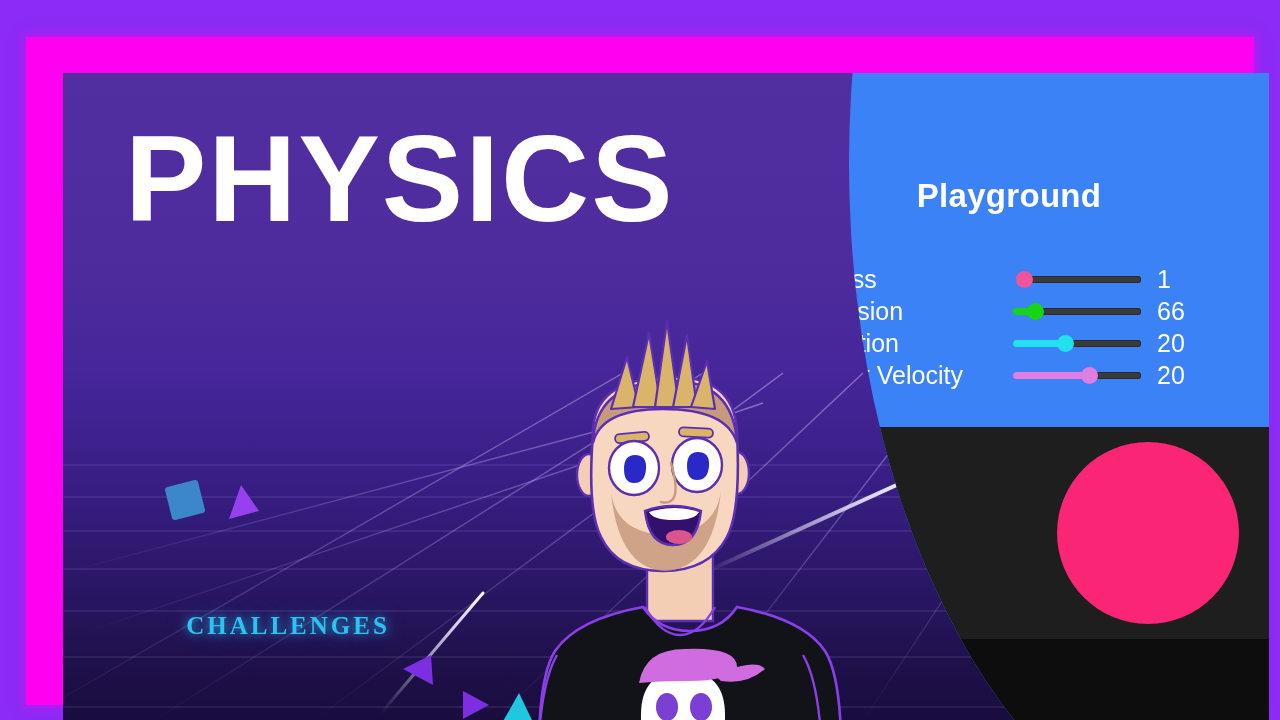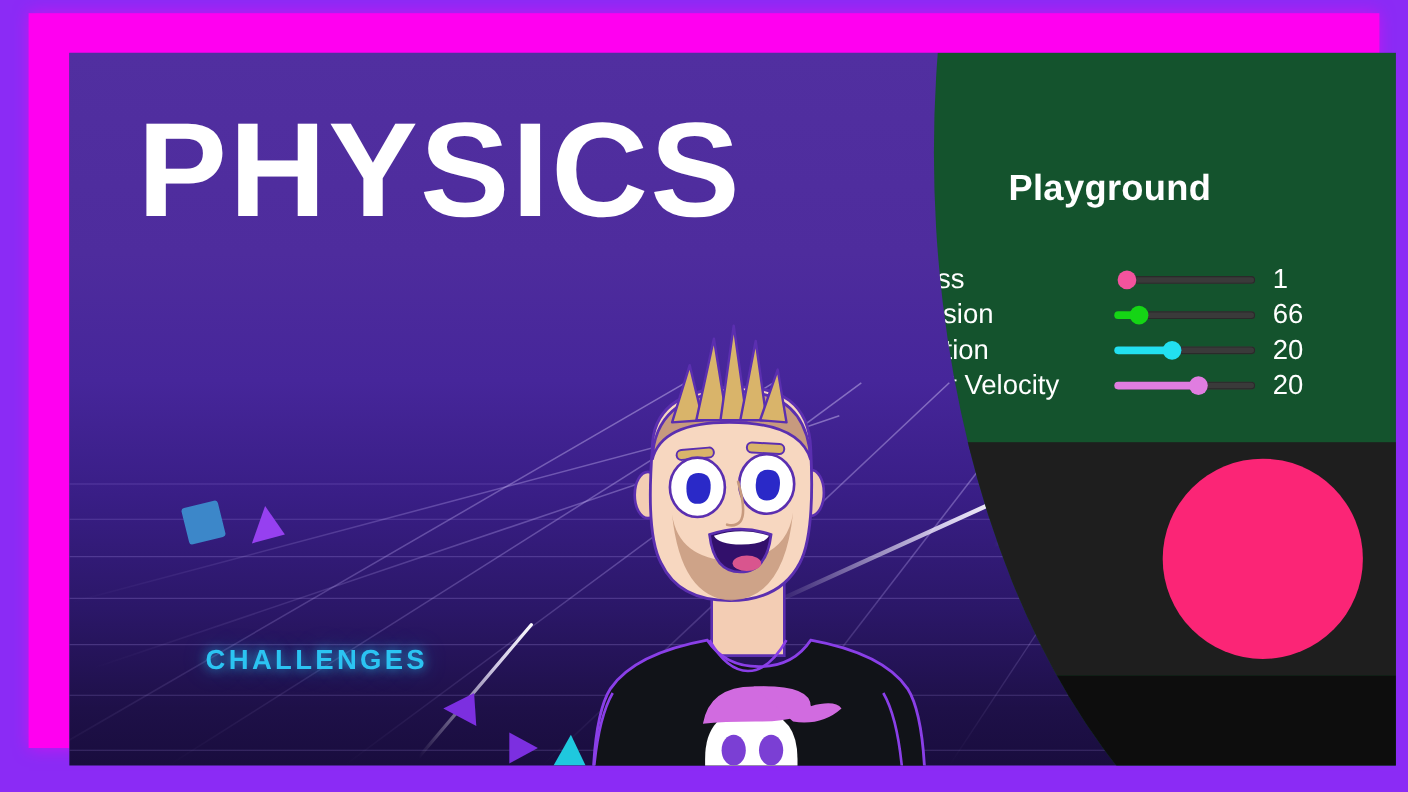--- a/index.html
+++ b/index.html
@@ -16,21 +16,21 @@
     position: relative;
     width: 1280px;
     height: 720px;
     background: #8B2BF5;
   }
 
   
   #neon-frame {
     position: absolute;
     left: 26px;
-    top: 12px;
+    top: 37px;
     width: 1228px;
     height: 668px;
     background: #FF00F0;
     box-shadow: 0 0 14px rgba(255,0,240,.55);
   }
 
   #inner {
     position: absolute;
     left: 37px;
     top: 36px;
@@ -81,21 +81,21 @@
     font-family: "Liberation Sans", sans-serif;
     font-weight: 700;
     font-size: 50px;
     letter-spacing: 7px;
     color: #FF26C8;
     text-shadow: 0 0 14px rgba(255,38,200,.75), 0 0 28px rgba(255,38,200,.45);
     line-height: 1;
   }
   #logo-challenges {
     margin-top: 2px;
-    font-family: Liberation Sans, sans-serif;
+    font-family: Liberation Serif, serif;
     font-weight: 700;
     font-size: 25px;
     letter-spacing: 3px;
     color: #2BC4F2;
     text-shadow: 0 0 10px rgba(43,196,242,.75), 0 0 22px rgba(43,196,242,.4);
     line-height: 1;
   }
 
   
   #avatar {
@@ -110,21 +110,21 @@
   #panel-wrap {
     position: absolute;
     right: 0; top: 0;
     width: 520px;
     height: 648px;
   }
 
   #controls-panel {
     position: absolute;
     inset: 0;
-    background: #14532d;
+    background: #3b82f6;
     -webkit-clip-path: ellipse(420px 700px at 100% 14%);
     clip-path: ellipse(420px 700px at 100% 14%);
   }
 
   #panel-edge {
     position: absolute;
     inset: 0;
     background: #6433C6;
     -webkit-clip-path: ellipse(432px 712px at 100% 14%);
     clip-path: ellipse(432px 712px at 100% 14%);

